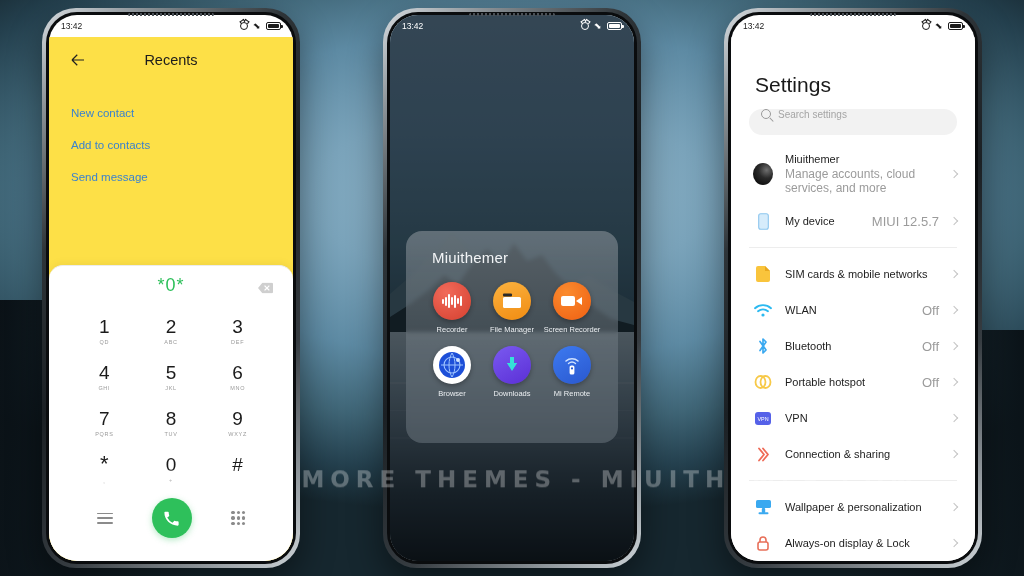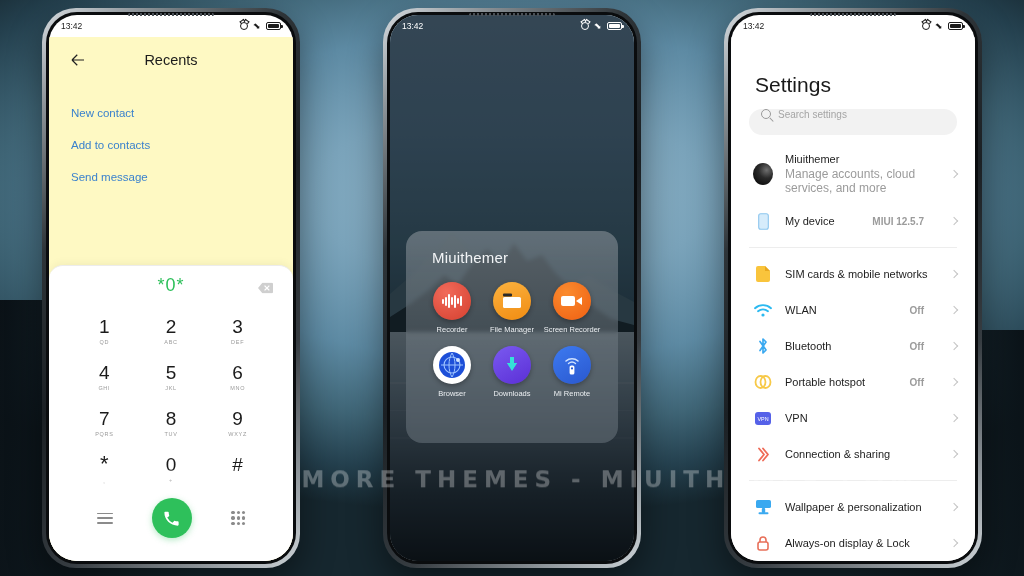--- a/index.html
+++ b/index.html
@@ -39,21 +39,21 @@
     border:1.2px solid currentColor; border-bottom:none; }
   .ic-alarm:before { left:-1.4px; transform:rotate(-35deg); }
   .ic-alarm:after { right:-1.4px; transform:rotate(35deg); }
   .ic-plane { font-size:9px; line-height:1; transform:rotate(45deg); }
   .ic-batt { width:15px; height:8px; border:1.2px solid currentColor; border-radius:2px; position:relative; padding:1px; }
   .ic-batt:after { content:""; position:absolute; right:-3px; top:2px; width:1.6px; height:3.4px;
     background:currentColor; border-radius:0 1px 1px 0; }
   .ic-batt i { display:block; width:100%; height:100%; background:currentColor; border-radius:1px; }
 
   
-  .p1-top { position:absolute; top:22px; left:0; right:0; bottom:0; background:#fef9c3; }
+  .p1-top { position:absolute; top:22px; left:0; right:0; bottom:0; background:#fde047; }
   .p1-head { height:46px; display:flex; align-items:center; position:relative; }
   .back-arrow { position:absolute; left:20px; width:18px; height:18px; }
   .back-arrow svg { width:100%; height:100%; stroke:#202020; stroke-width:1.6; fill:none; }
   .p1-title { width:100%; text-align:center; font-size:14.5px; color:#1c1c1c; }
   .links { padding:14px 22px 0; }
   .link { color:#3b82cd; font-size:11.5px; padding:10px 0; }
   .dial-sheet { position:absolute; left:0; right:0; bottom:0; height:296px; background:#fff;
     border-top:1px solid #ececec; border-radius:14px 14px 0 0; box-shadow:0 -2px 8px rgba(0,0,0,.05); }
   .num-row { height:38px; display:flex; align-items:center; justify-content:center; position:relative; }
   .num-display { font-size:18px; color:#2ec05b; letter-spacing:1px; }
@@ -112,21 +112,21 @@
   .s-search .mg { width:10px; height:10px; border:1.3px solid #9a9a9a; border-radius:50%; position:relative; flex:none; }
   .s-search .mg:after { content:""; position:absolute; right:-3.5px; bottom:-2px; width:4.5px; height:1.3px;
     background:#9a9a9a; transform:rotate(45deg); }
   .s-search span { font-size:10px; color:#a5a5a5; }
   .grp { margin-top:10px; }
   .row { display:flex; align-items:center; gap:12px; padding:8px 18px 8px 22px; min-height:34px; }
   .row .ic { width:20px; height:20px; flex:none; display:flex; align-items:center; justify-content:center; }
   .row .txt { flex:1; min-width:0; }
   .row .lb { font-size:11px; color:#1d1d1d; white-space:nowrap; }
   .row .sub { font-size:12px; color:#9b9b9b; margin-top:2px; }
-  .row .val { font-size:10px; color:#9b9b9b; margin-right:15px; white-space:nowrap;font-weight:bold; }
+  .row .val { font-size:13px; color:#9b9b9b; margin-right:0; white-space:nowrap; }
   .chev { width:6px; height:6px; border-right:1.3px solid #c4c4c4; border-top:1.3px solid #c4c4c4;
     transform:rotate(45deg); flex:none; }
   .avatar { width:22px; height:22px; border-radius:50%;
     background:radial-gradient(circle at 68% 32%,#6f6f6f 0%,#2a2a2a 40%,#000 100%); }
   .divider { height:1px; background:#ededed; margin:8px 18px; }
 
   
   .wm { position:absolute; left:0; right:0; top:466px; text-align:center; z-index:60;
     font-size:23px; letter-spacing:6px; font-weight:bold; color:rgba(255,255,255,.22);
     text-shadow:0 1px 0 rgba(255,255,255,.10); pointer-events:none; font-family:"DejaVu Sans", sans-serif; }

